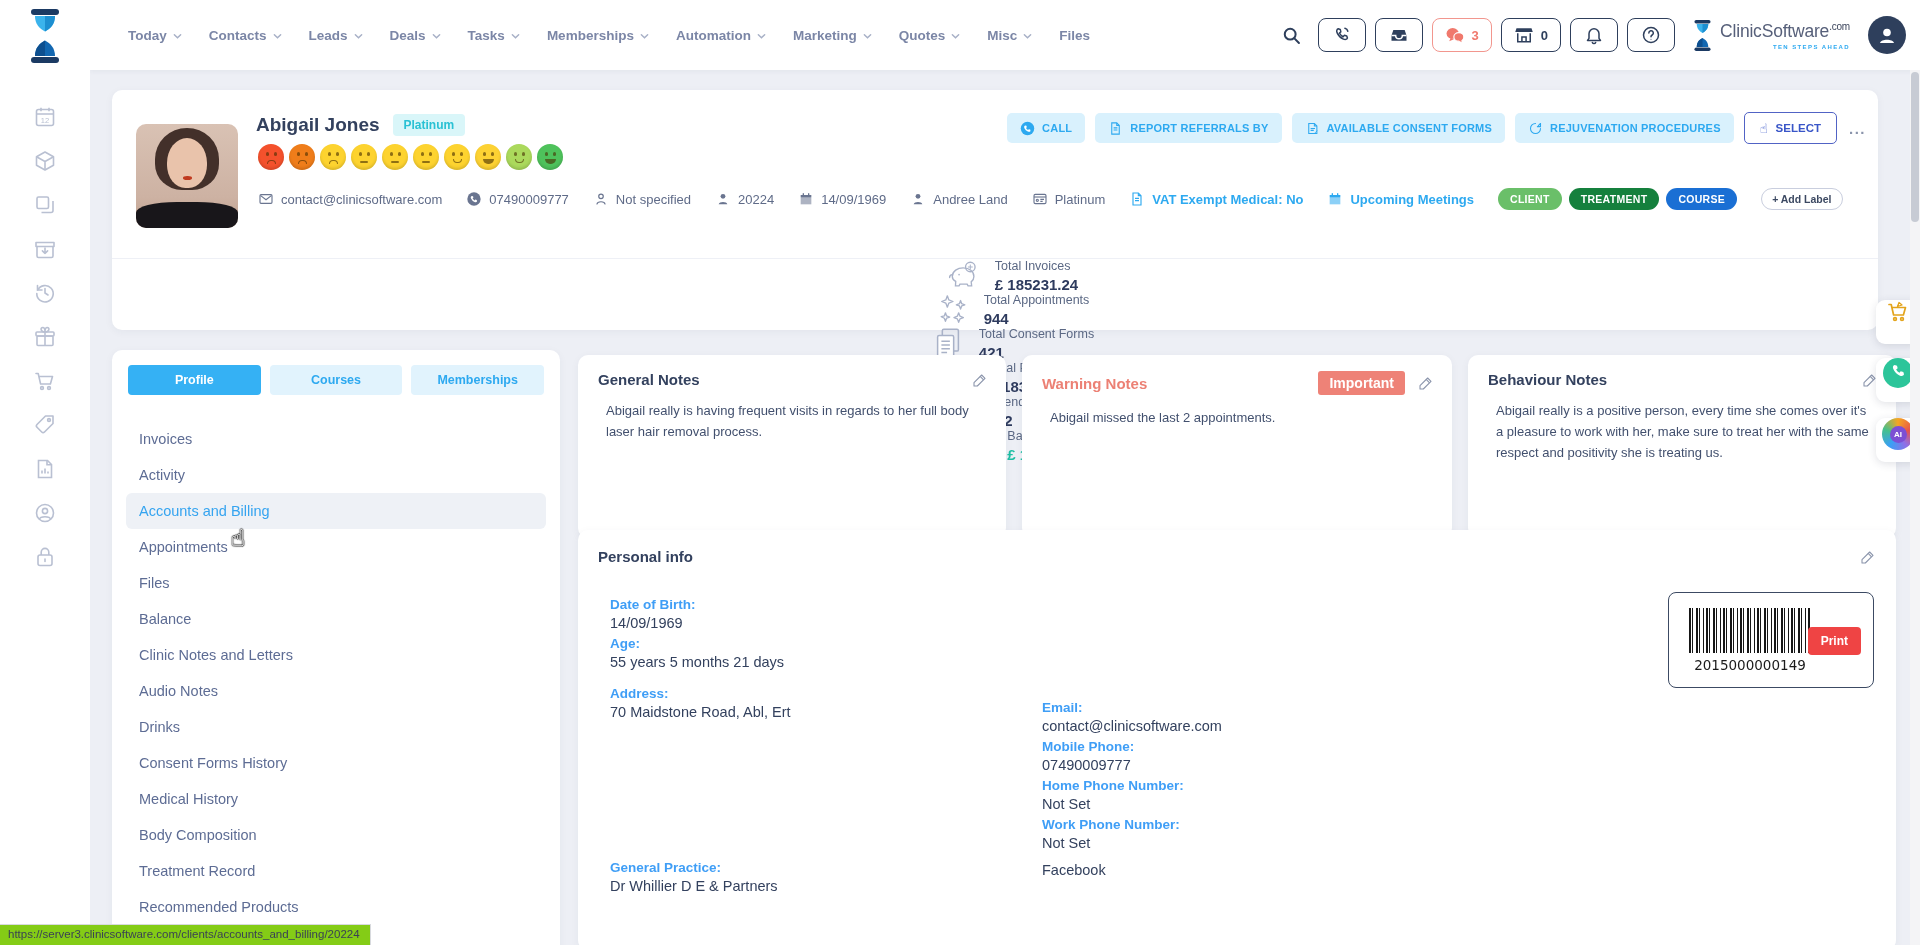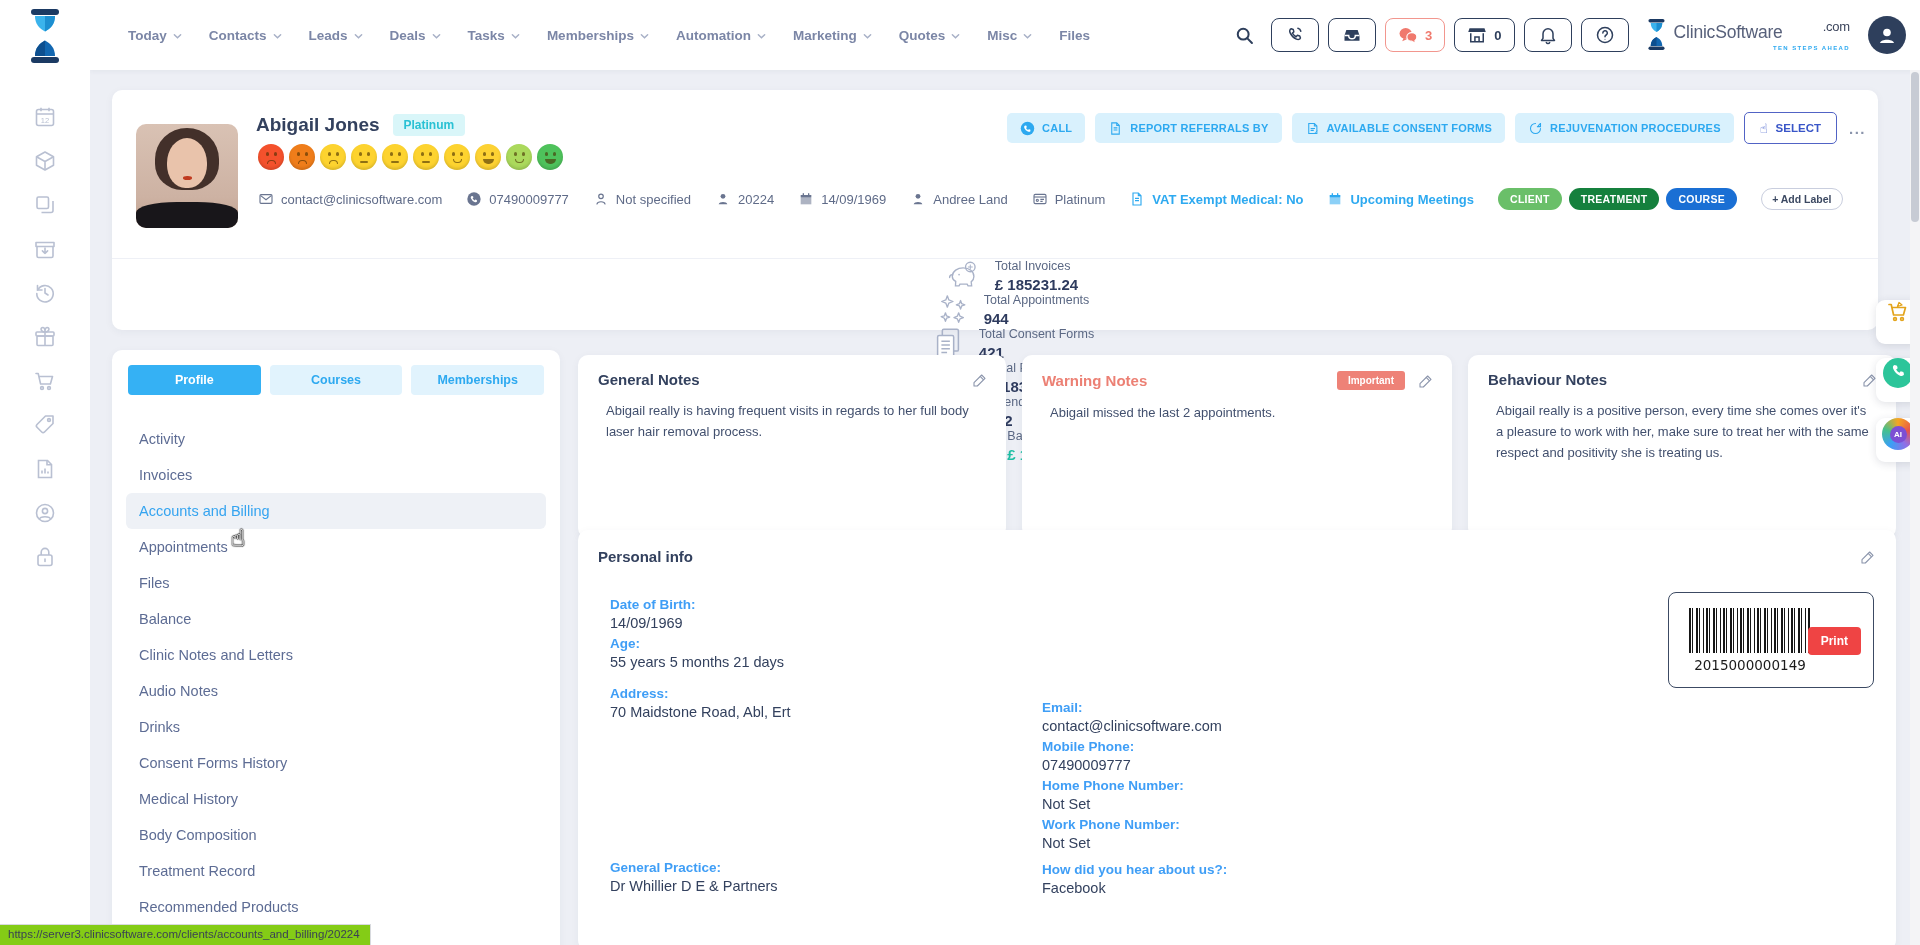--- a/index.html
+++ b/index.html
@@ -27,21 +27,21 @@
   .t-btn { height:34px; min-width:48px; border:1.6px solid #2e3f5c; border-radius:8px; background:#fff;
     display:flex; align-items:center; justify-content:center; gap:7px; padding:0 12px; color:#2e3f5c; cursor:pointer; }
   .t-btn .ti { width:20px; height:20px; display:block; }
   .t-btn .ti svg { width:100%; height:100%; }
   .t-btn.salmon { border-color:#f2968e; color:#f0796d; }
   .t-btn .cnt { font-size:13px; font-weight:700; }
   .brand { display:flex; align-items:center; gap:6px; margin:0 9px 0 7px; cursor:pointer; }
   .brand .bh { width:23px; height:31px; }
   .brand .bh svg { width:100%; height:100%; }
   .brand-name { font-size:17.5px; color:#57607a; font-weight:500; letter-spacing:-.2px; }
-  .brand-name sup { font-size:13px; color:#3c455c;margin-left:40px; }
+  .brand-name sup { font-size:10px; color:#3c455c; }
   .brand-tag { font-size:6px; color:#2da9f0; font-weight:700; letter-spacing:1.4px; text-align:right; margin-top:2px; }
   .avatar { width:38px; height:38px; border-radius:50%; background:#2e3f5c; display:flex; align-items:center; justify-content:center; cursor:pointer; }
   .avatar .ti { width:24px; height:24px; color:#fff; }
   .avatar .ti svg { width:100%; height:100%; }
 
   
   #content { position:absolute; left:90px; top:70px; right:0; bottom:0; background:#edeff5; overflow:hidden; }
   .card { position:absolute; background:#fff; border-radius:10px; box-shadow:0 2px 8px rgba(40,50,80,.05); }
 
   
@@ -103,21 +103,21 @@
   .menu-item.active { background:#eef1f6; color:#35a4f0; }
 
   
   .note-card { top:285px; height:183px; }
   #note-general { left:488px; width:428px; }
   #note-warning { left:932px; width:430px; }
   #note-behaviour { left:1378px; width:428px; }
   .note-head { display:flex; align-items:center; padding:16px 18px 0 20px; }
   .note-title { font-size:15px; font-weight:700; color:#33415e; margin-right:auto; }
   #note-warning .note-title { color:#ec8074; }
-  .imp-badge { background:#ee8277; color:#fff; font-size:10px; font-weight:700; padding:4px 11px; border-radius:3px; margin-right:13px; }
+  .imp-badge { background:#ee8277; color:#fff; font-size:14px; font-weight:700; padding:4px 11px; border-radius:3px; margin-right:13px; }
   .pencil { width:16px; height:16px; color:#8a94ab; cursor:pointer; flex:none; }
   .pencil svg { width:100%; height:100%; }
   .note-body { padding:13px 26px 0 28px; font-size:13px; color:#42506e; line-height:1.6; }
 
   
   #personal-card { left:488px; top:460px; width:1318px; height:420px; }
   .p-head { display:flex; align-items:center; padding:18px 20px 0 20px; }
   .p-title { font-size:15px; font-weight:700; color:#33415e; margin-right:auto; }
   .pi-cols { display:flex; padding:0 32px; margin-top:32px; }
   #pi-left { width:432px; }
@@ -683,22 +683,22 @@
     </div>
   </section>
 
   <section class="card" id="left-panel">
     <div class="tabs">
       <div class="tab active">Profile</div>
       <div class="tab">Courses</div>
       <div class="tab">Memberships</div>
     </div>
     <ul id="menu-list">
+        <li class="menu-item">Invoices</li>
         <li class="menu-item">Activity</li>
-        <li class="menu-item">Invoices</li>
         <li class="menu-item active">Accounts and Billing</li>
         <li class="menu-item">Appointments</li>
         <li class="menu-item">Files</li>
         <li class="menu-item">Balance</li>
         <li class="menu-item">Clinic Notes and Letters</li>
         <li class="menu-item">Audio Notes</li>
         <li class="menu-item">Drinks</li>
         <li class="menu-item">Consent Forms History</li>
         <li class="menu-item">Medical History</li>
         <li class="menu-item">Body Composition</li>
@@ -777,21 +777,20 @@
           </div>
           <div class="pi-field">
             <div class="pi-label">Home Phone Number:</div>
             <div class="pi-value">Not Set</div>
           </div>
           <div class="pi-field">
             <div class="pi-label">Work Phone Number:</div>
             <div class="pi-value">Not Set</div>
           </div>
           <div class="pi-field">
-            <div class="pi-label">How did you hear about us?:</div>
             <div class="pi-value">Facebook</div>
           </div>
         </div>
     </div>
     <div class="barcode-box">
       <div class="bars"></div>
       <div class="bc-num">2015000000149</div>
       <button class="print-btn">Print</button>
     </div>
   </section>

